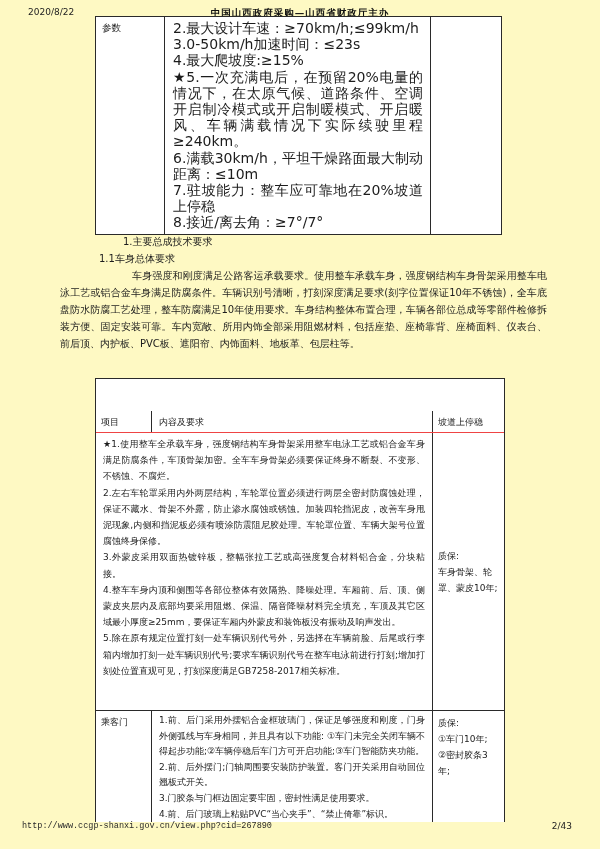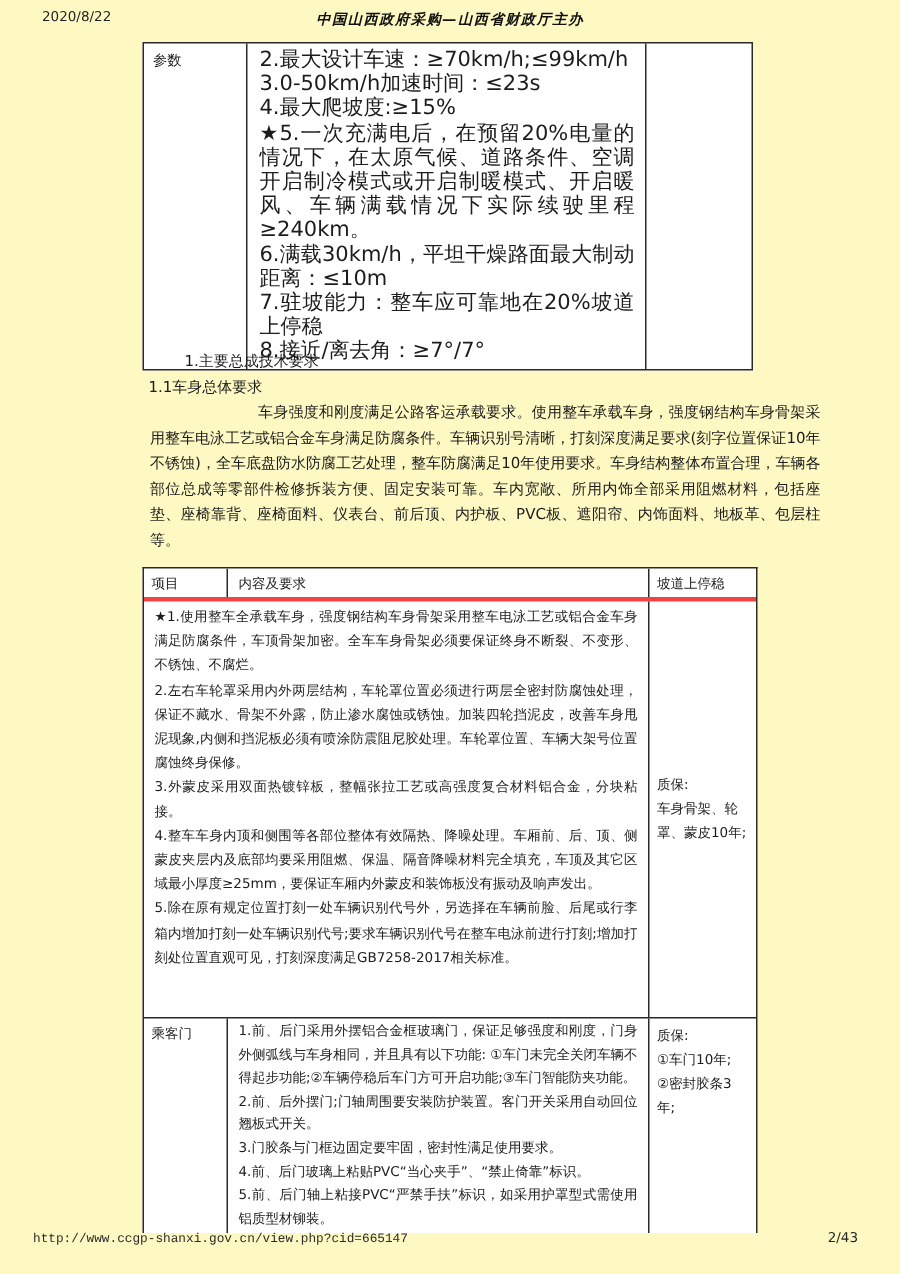--- a/index.html
+++ b/index.html
@@ -4,43 +4,43 @@
 <style>
   html,body{margin:0;padding:0;background:#e8e8e8;}
   .page{
     position:relative;width:600px;height:849px;background:#fef9c3;
     font-family:"DejaVu Sans",sans-serif;color:#1c1c1c;overflow:hidden;
     margin:0 auto;
   }
   
   .hdr-date{position:absolute;left:28px;top:7px;font-size:9px;color:#222;}
   .hdr-title{position:absolute;left:0;top:7px;width:100%;text-align:center;
-    font-size:9.5px;font-weight:bold;letter-spacing:1px;color:#111;font-style:italic;}
+    font-size:9.5px;font-weight:bold;letter-spacing:1px;color:#111;}
   
-  .top-table{position:absolute;left:95px;top:28px;width:407px;box-sizing:border-box;
+  .top-table{position:absolute;left:95px;top:16px;width:407px;box-sizing:border-box;
     display:flex;border:1px solid #2a2a2a;background:#fff;}
   .top-table .tt-label{width:69px;box-sizing:border-box;border-right:1px solid #2a2a2a;
     padding:5px 6px;font-size:9.5px;}
   .top-table .tt-content{flex:1;box-sizing:border-box;border-right:1px solid #2a2a2a;
     padding:3px 7px 3px 8px;font-size:14px;line-height:16.2px;text-align:justify;}
   .top-table .tt-note{width:70px;box-sizing:border-box;}
   .prewrap{white-space:pre-wrap;}
   
   .section{position:absolute;left:60px;top:233px;width:487px;font-size:10px;
     line-height:17px;color:#1c1c1c;}
   .section .h1{margin-left:63px;}
   .section .h2{margin-left:39px;}
-  .section .para{text-align:justify;text-indent:72px;margin-left:40px;}
+  .section .para{text-align:justify;text-indent:72px;}
   .section .caption{margin-left:70px;}
   
   .main-table{position:absolute;left:95px;top:378px;width:410px;height:444px;
     box-sizing:border-box;overflow:hidden;background:#fff;
     border-left:1px solid #2a2a2a;border-right:1px solid #2a2a2a;border-top:1px solid #2a2a2a;}
   .mt-row{display:flex;box-sizing:border-box;}
-  .mt-head{height:22px;border-bottom:3px solid #ef4444;}
+  .mt-head{height:22px;border-bottom:1px solid #ef4444;margin-top:32px;}
   .mt-row1{height:278px;border-bottom:1px solid #2a2a2a;}
   .mt-row2{height:200px;}
   .c-item{width:56px;box-sizing:border-box;border-right:1px solid #2a2a2a;
     padding:4px 5px;font-size:9px;line-height:15px;}
   .c-content{flex:1;box-sizing:border-box;border-right:1px solid #2a2a2a;
     padding:3px 7px;font-size:9px;line-height:16.2px;text-align:justify;}
   .mt-row2 .c-content{line-height:15.6px;padding-top:2px;}
   .c-note{width:71px;box-sizing:border-box;padding:4px 5px;font-size:9px;line-height:16px;}
   .v-center{display:flex;align-items:center;}
   .mt-head .c-item,.mt-head .c-content,.mt-head .c-note{
@@ -103,16 +103,16 @@
 4.前、后门玻璃上粘贴PVC“当心夹手”、“禁止倚靠”标识。
 5.前、后门轴上粘接PVC“严禁手扶”标识，如采用护罩型式需使用铝质型材铆装。</div>
       <div class="c-note">
         <span class="prewrap">质保:
 ①车门10年;
 ②密封胶条3年;</span>
       </div>
     </div>
   </div>
 
-  <div class="footer-url">http://www.ccgp-shanxi.gov.cn/view.php?cid=665147</div>
+  <div class="footer-url">http://www.ccgp-shanxi.gov.cn/view.php?cid=267890</div>
   <div class="footer-page">2/43</div>
 
 </div>
 
 </body></html>

